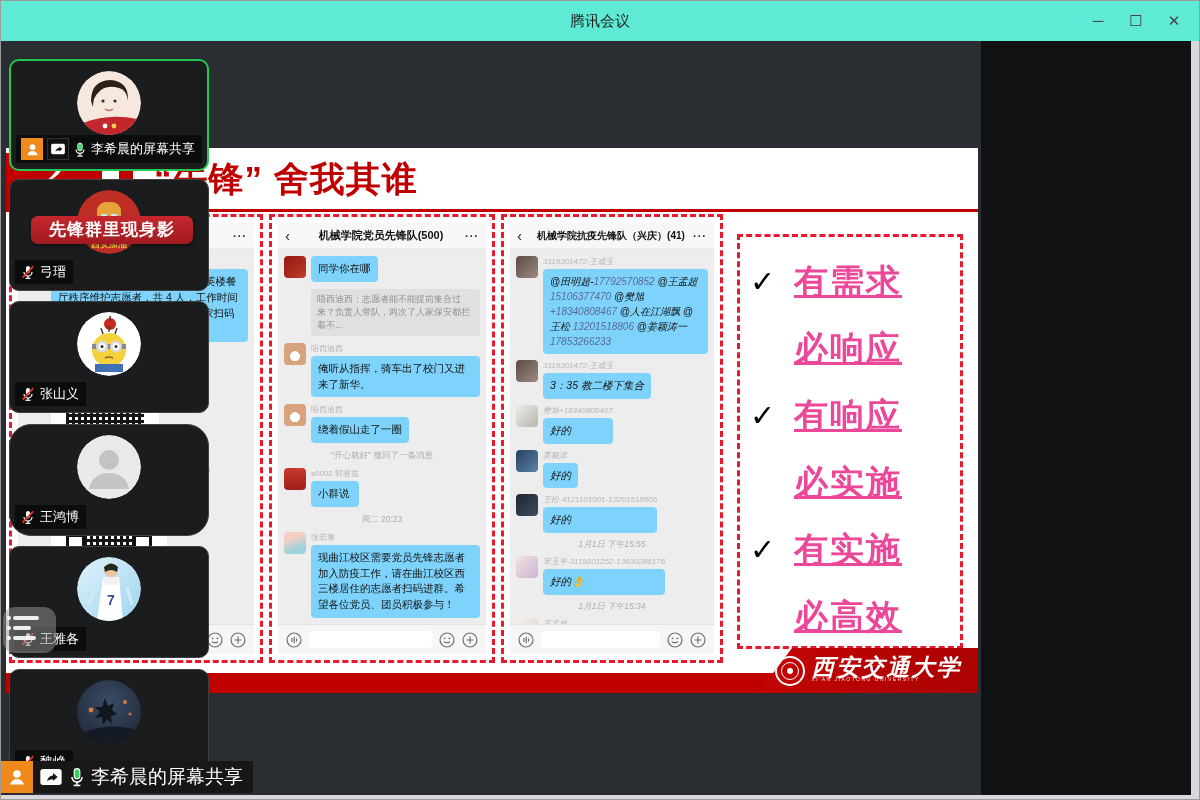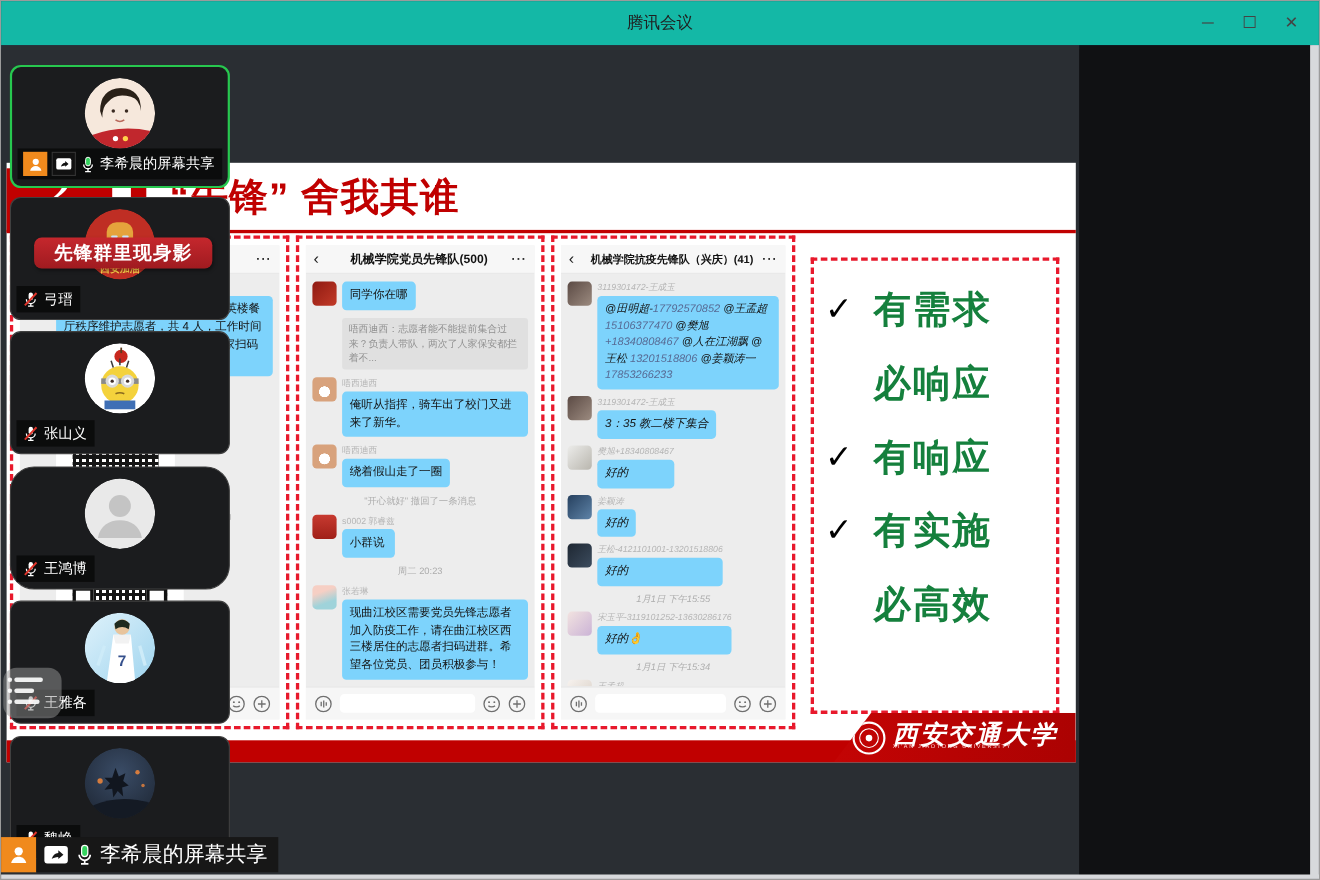--- a/index.html
+++ b/index.html
@@ -1,19 +1,19 @@
 <!DOCTYPE html>
 <html><head>
 <meta charset="utf-8">
 <style>
   html,body{margin:0;padding:0;background:#555;}
   .window{position:relative;width:1200px;height:800px;background:#2A2E33;overflow:hidden;
     font-family:"Liberation Sans","DejaVu Sans",sans-serif;box-sizing:border-box;border:1px solid #9b9b9b;}
   
-  .titlebar{position:absolute;top:0;left:0;right:0;height:40px;background:#14b8a6;border-bottom:3px solid #0369a1;}
+  .titlebar{position:absolute;top:0;left:0;right:0;height:40px;background:#5eead4;border-bottom:3px solid #0369a1;}
   .titlebar .ttl{position:absolute;left:0;right:0;top:0;height:40px;line-height:40px;text-align:center;font-size:15px;color:#1f1f1f;}
   .wbtn{position:absolute;top:0;width:38px;height:40px;line-height:40px;text-align:center;font-size:15px;color:#444;cursor:pointer;}
   
   .main{position:absolute;top:40px;left:0;width:980px;height:756px;background:#2A2E33;}
   .slide{position:absolute;left:5px;top:107px;width:972px;height:545px;background:#ffffff;}
   .partbox{position:absolute;left:0;top:5px;width:96px;height:58px;background:#C00000;color:#fff;text-align:center;}
   .partnum{font-family:"Liberation Serif",serif;font-style:italic;font-weight:bold;font-size:36px;line-height:36px;margin-top:2px;}
   .partlbl{font-size:16px;font-weight:bold;letter-spacing:2px;line-height:16px;}
   .vbar{position:absolute;left:113px;top:5px;width:14px;height:58px;background:#C00000;}
   .stitle{position:absolute;left:148px;top:8px;font-size:35px;font-weight:900;color:#C00000;letter-spacing:1px;}
@@ -46,21 +46,21 @@
       repeating-linear-gradient(90deg,#151515 0 3px,#fff 3px 6px);}
   .qr:before,.qr:after,.qr i{content:"";position:absolute;width:13px;height:13px;border:3px solid #111;background:#fff;}
   .qr:before{left:0;top:0;} .qr:after{right:0;top:0;} .qr i{left:0;bottom:0;}
   .ibar{height:29px;flex:none;background:#F6F6F6;border-top:1px solid #E3E3E3;display:flex;align-items:center;padding:0 8px;gap:7px;}
   .ifield{flex:1;height:17px;background:#fff;border-radius:4px;}
   .icn{flex:none;display:block;}
   
   .chk-wrap{position:absolute;left:744px;top:100px;width:200px;}
   .chk-row{display:flex;align-items:center;height:67px;}
   .chk-mark{width:44px;font-size:30px;font-weight:bold;color:#000;}
-  .chk-txt{font-size:34px;font-weight:900;color:#15803d;letter-spacing:2px;}
+  .chk-txt{font-size:34px;font-weight:900;color:#ec4899;letter-spacing:2px;text-decoration:underline;}
   
   .redband{position:absolute;left:0;top:525px;width:972px;height:20px;background:#C00000;}
   .logoblock{position:absolute;right:0;top:500px;width:220px;height:45px;background:linear-gradient(100deg,#C40404,#AB0202);
     clip-path:polygon(34px 0,100% 0,100% 100%,0 100%);display:flex;align-items:center;justify-content:center;gap:7px;}
   .seal{width:30px;height:30px;border-radius:50%;border:2px solid #fff;box-sizing:border-box;position:relative;flex:none;}
   .seal:before{content:"";position:absolute;inset:4px;border-radius:50%;border:1.5px solid #fff;}
   .seal:after{content:"";position:absolute;inset:10px;border-radius:50%;background:#fff;}
   .logo-cn{color:#fff;font-size:23px;font-weight:bold;font-style:italic;letter-spacing:2px;line-height:18px;}
   .logo-en{color:#ffd9d9;font-size:5px;letter-spacing:1.5px;line-height:7px;}
   
@@ -345,20 +345,24 @@
           <span class="chk-mark">✓</span>
           <span class="chk-txt">有需求</span>
         </div>
         <div class="chk-row">
           <span class="chk-mark"></span>
           <span class="chk-txt">必响应</span>
         </div>
         <div class="chk-row">
           <span class="chk-mark">✓</span>
           <span class="chk-txt">有响应</span>
+        </div>
+        <div class="chk-row">
+          <span class="chk-mark"></span>
+          <span class="chk-txt">必实施</span>
         </div>
         <div class="chk-row">
           <span class="chk-mark">✓</span>
           <span class="chk-txt">有实施</span>
         </div>
         <div class="chk-row">
           <span class="chk-mark"></span>
           <span class="chk-txt">必高效</span>
         </div>
       </div>

